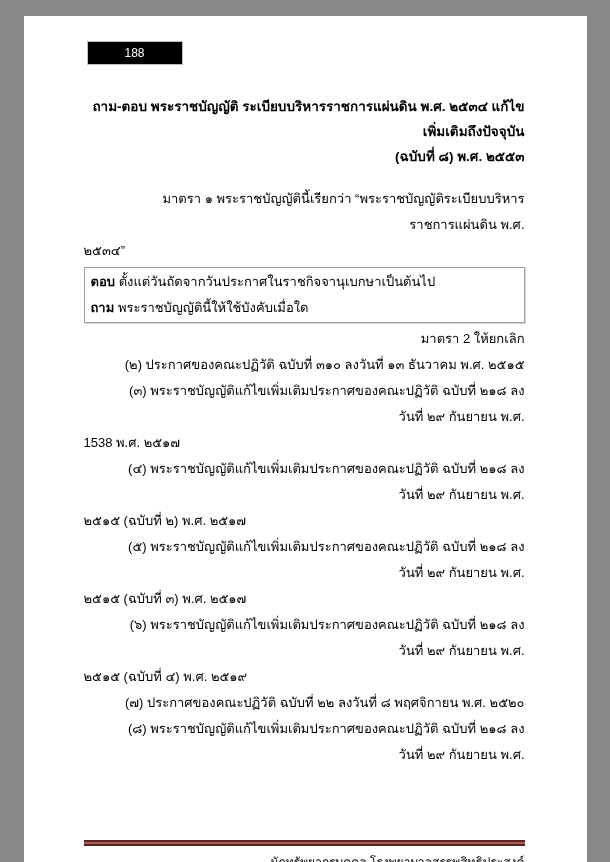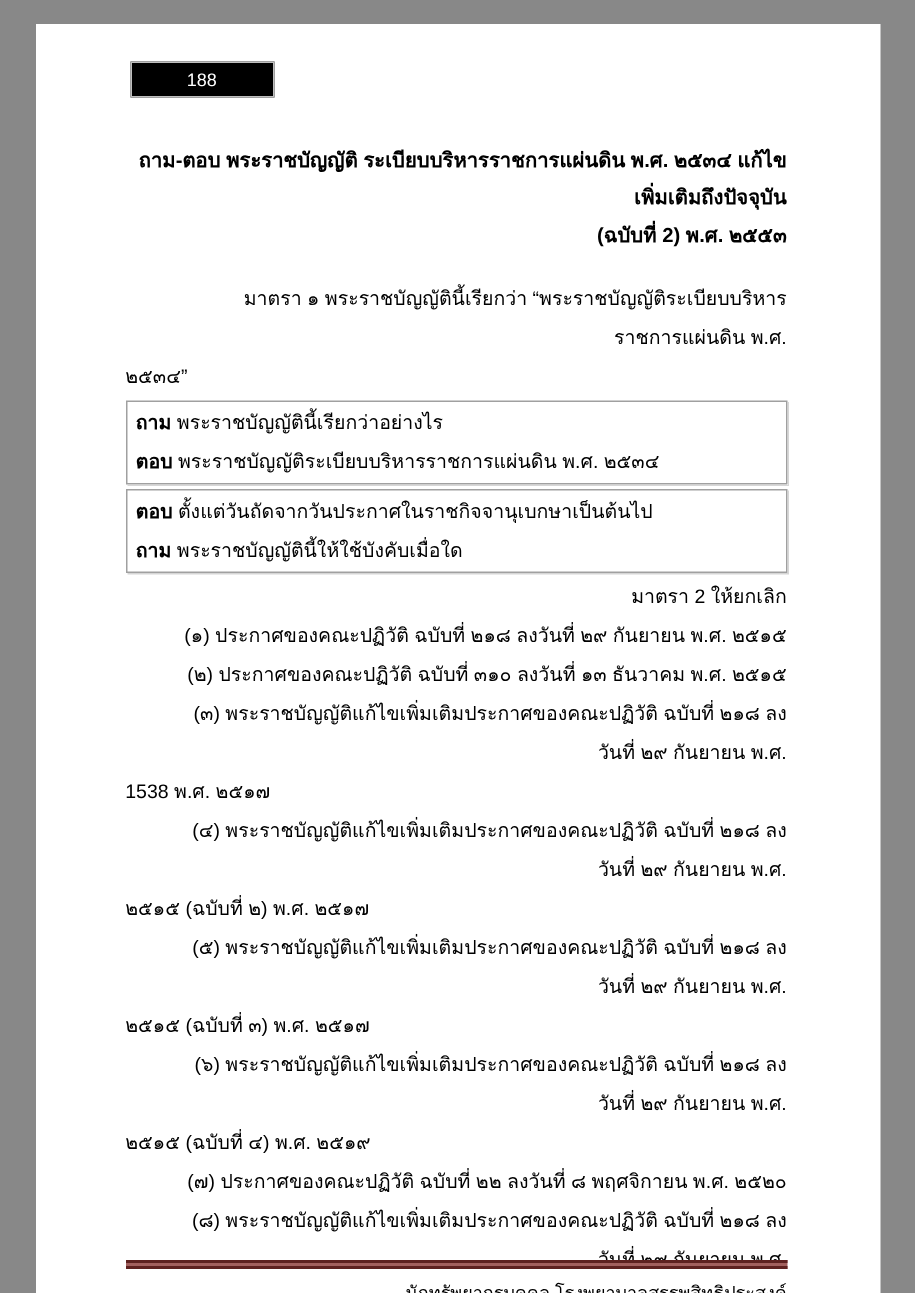--- a/index.html
+++ b/index.html
@@ -65,41 +65,36 @@
 <div class="page">
 
   <div class="pagenum-box">
     <span>188</span>
   </div>
 
   <div class="content">
 
     <div class="title">
       <div>ถาม-ตอบ พระราชบัญญัติ ระเบียบบริหารราชการแผ่นดิน พ.ศ. ๒๕๓๔ แก้ไขเพิ่มเติมถึงปัจจุบัน</div>
-      <div>(ฉบับที่ 2) พ.ศ. ๒๕๕๓</div>
+      <div>(ฉบับที่ ๘) พ.ศ. ๒๕๕๓</div>
     </div>
 
     <div class="body-text">
 
       <p class="line indent">มาตรา ๑ พระราชบัญญัตินี้เรียกว่า “พระราชบัญญัติระเบียบบริหารราชการแผ่นดิน พ.ศ.</p>
       <p class="line">๒๕๓๔”</p>
 
-      <div class="qa-box">
-        <p class="line"><b>ถาม</b> <span>พระราชบัญญัตินี้เรียกว่าอย่างไร</span></p>
-        <p class="line"><b>ตอบ</b> <span>พระราชบัญญัติระเบียบบริหารราชการแผ่นดิน พ.ศ. ๒๕๓๔</span></p>
-      </div>
 
 
       <div class="qa-box">
         <p class="line"><b>ตอบ</b> <span>ตั้งแต่วันถัดจากวันประกาศในราชกิจจานุเบกษาเป็นต้นไป</span></p>
         <p class="line"><b>ถาม</b> <span>พระราชบัญญัตินี้ให้ใช้บังคับเมื่อใด</span></p>
       </div>
 
       <p class="line indent">มาตรา 2 ให้ยกเลิก</p>
-      <p class="line indent">(๑) ประกาศของคณะปฏิวัติ ฉบับที่ ๒๑๘ ลงวันที่ ๒๙ กันยายน พ.ศ. ๒๕๑๕</p>
       <p class="line indent">(๒) ประกาศของคณะปฏิวัติ ฉบับที่ ๓๑๐ ลงวันที่ ๑๓ ธันวาคม พ.ศ. ๒๕๑๕</p>
       <p class="line indent">(๓) พระราชบัญญัติแก้ไขเพิ่มเติมประกาศของคณะปฏิวัติ ฉบับที่ ๒๑๘ ลงวันที่ ๒๙ กันยายน พ.ศ.</p>
       <p class="line">1538 พ.ศ. ๒๕๑๗</p>
       <p class="line indent">(๔) พระราชบัญญัติแก้ไขเพิ่มเติมประกาศของคณะปฏิวัติ ฉบับที่ ๒๑๘ ลงวันที่ ๒๙ กันยายน พ.ศ.</p>
       <p class="line">๒๕๑๕ (ฉบับที่ ๒) พ.ศ. ๒๕๑๗</p>
       <p class="line indent">(๕) พระราชบัญญัติแก้ไขเพิ่มเติมประกาศของคณะปฏิวัติ ฉบับที่ ๒๑๘ ลงวันที่ ๒๙ กันยายน พ.ศ.</p>
       <p class="line">๒๕๑๕ (ฉบับที่ ๓) พ.ศ. ๒๕๑๗</p>
       <p class="line indent">(๖) พระราชบัญญัติแก้ไขเพิ่มเติมประกาศของคณะปฏิวัติ ฉบับที่ ๒๑๘ ลงวันที่ ๒๙ กันยายน พ.ศ.</p>
       <p class="line">๒๕๑๕ (ฉบับที่ ๔) พ.ศ. ๒๕๑๙</p>
       <p class="line indent">(๗) ประกาศของคณะปฏิวัติ ฉบับที่ ๒๒ ลงวันที่ ๘ พฤศจิกายน พ.ศ. ๒๕๒๐</p>

